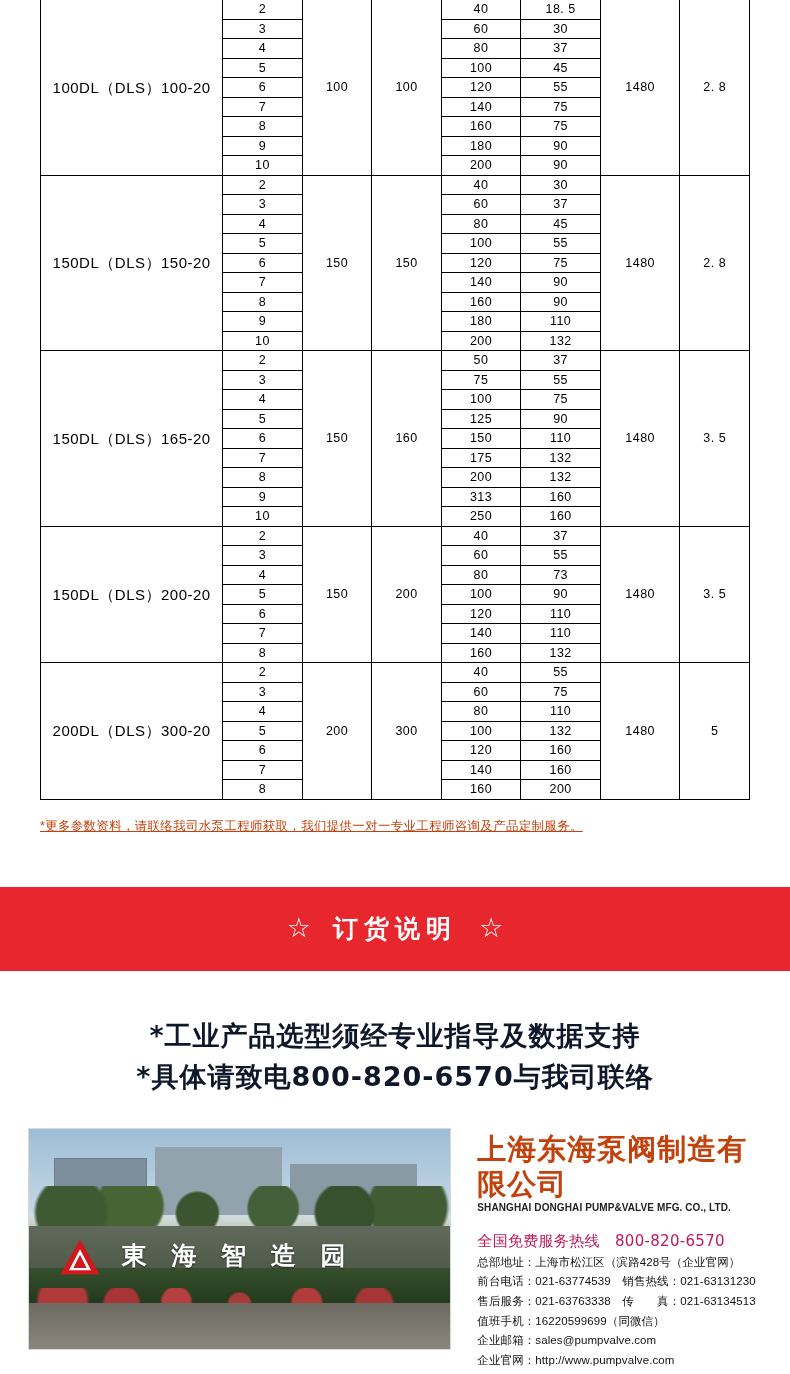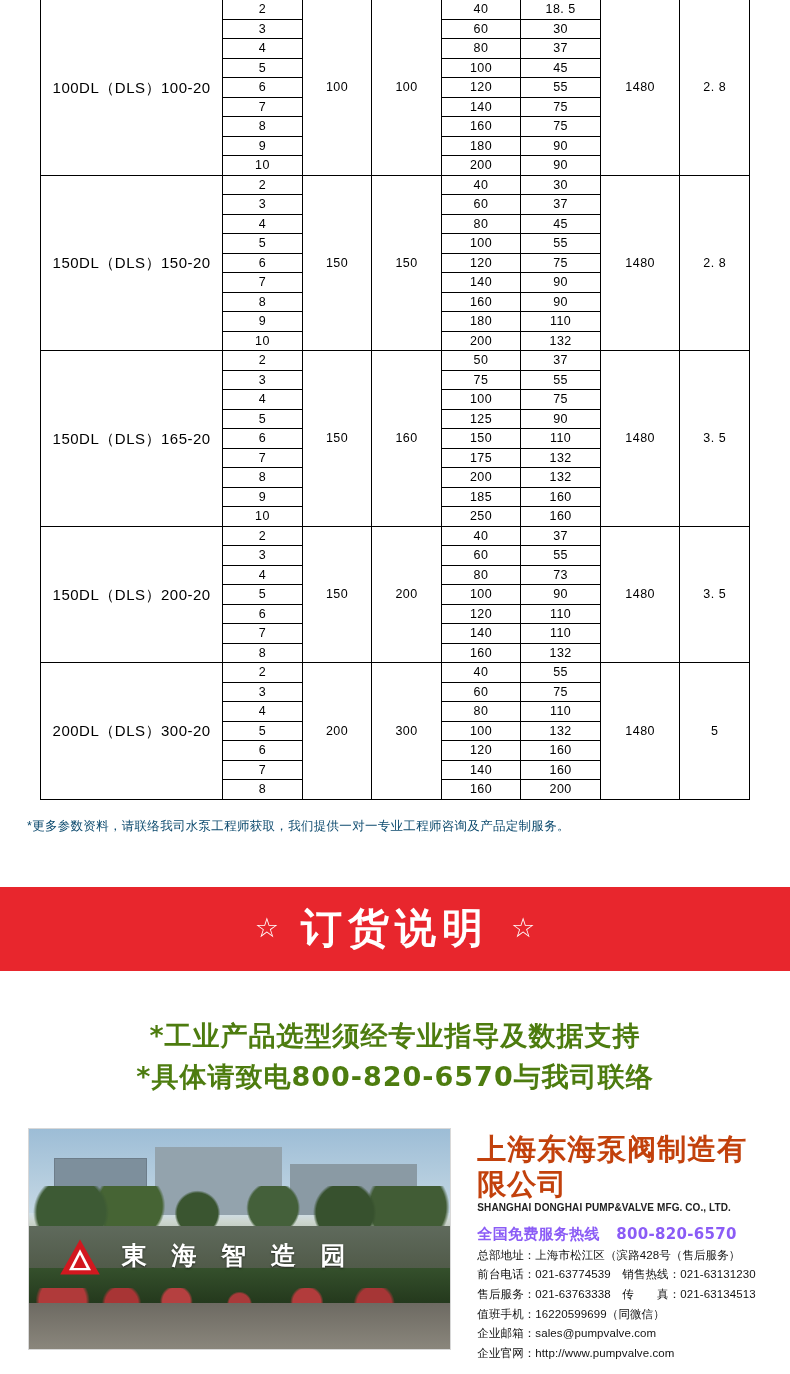--- a/index.html
+++ b/index.html
@@ -40,56 +40,57 @@
   td.c5{width:78px;}
   td.c6{width:78px;}
   td.c7{width:78px;}
   td.c8{width:68px;}
   .group-top td{border-top:1.6px solid #000;}
   .grp-sep{border-top:1.6px solid #000 !important;}
   table.spec tr:first-child td{border-top:none;}
 
   
   .note{
-    padding:18px 40px 0 27px;
+    padding:18px 40px 0 40px;
     font-size:12.5px;
-    color:#0c4a6e;
+    color:#c2410c;
     letter-spacing:0.3px;
+    text-decoration:underline;
   }
 
   
   .banner{
     margin-top:52px;
     background:#e8262d;
     height:84px;
     display:flex;
     align-items:center;
     justify-content:center;
   }
   .banner-inner{
     display:flex;
     align-items:center;
     gap:22px;
     color:#fff;
   }
   .banner-star{font-size:27px;line-height:1;}
   .banner-text{
-    font-size:41px;
+    font-size:25px;
     font-weight:bold;
     letter-spacing:6px;
     font-family:"DejaVu Sans","Liberation Sans",sans-serif;
   }
 
   
   .headlines{
     text-align:center;
     padding:44px 0 6px 0;
   }
   .headline{
-    color:#4d7c0f;
+    color:#0f172a;
     font-size:27px;
     font-weight:bold;
     letter-spacing:1px;
     line-height:1.55;
     font-family:"DejaVu Sans","Liberation Sans",sans-serif;
   }
 
   
   .footer{
     display:flex;
@@ -148,21 +149,21 @@
   .company{width:305px;padding-top:4px;}
   .company .cn-name{
     color:#c2410c;font-size:29px;font-weight:bold;letter-spacing:1px;
     line-height:1.2;
     font-family:"DejaVu Sans","Liberation Sans",sans-serif;
   }
   .company .en-name{
     color:#222;font-size:10px;font-weight:bold;letter-spacing:.1px;
   }
   .company .hotline{
-    color:#8b5cf6;font-size:15px;font-weight:bold;margin-top:12px;letter-spacing:.3px;
+    color:#be185d;font-size:15px;font-weight:normal;margin-top:19px;letter-spacing:.3px;
     font-family:"DejaVu Sans","Liberation Sans",sans-serif;
   }
   .company .line{
     color:#111;font-size:11.5px;margin-top:3px;letter-spacing:.1px;line-height:1.45;
   }
 </style>
 </head>
 <body>
 
 <div class="page">
@@ -305,21 +306,21 @@
             <td class="c5">175</td>
             <td class="c6">132</td>
           </tr>
           <tr>
             <td class="stage">8</td>
             <td class="c5">200</td>
             <td class="c6">132</td>
           </tr>
           <tr>
             <td class="stage">9</td>
-            <td class="c5">185</td>
+            <td class="c5">313</td>
             <td class="c6">160</td>
           </tr>
           <tr>
             <td class="stage">10</td>
             <td class="c5">250</td>
             <td class="c6">160</td>
           </tr>
           <tr class="group-top">
             <td class="model grp-sep" rowspan="7">150DL（DLS）200-20</td>
             <td class="stage">2</td>
@@ -440,21 +441,21 @@
     </div>
 
     <div class="company">
       <div class="cn-name">上海东海泵阀制造有限公司</div>
       <div class="en-name">SHANGHAI DONGHAI PUMP&amp;VALVE MFG. CO., LTD.</div>
       <div class="hotline">
         <span>全国免费服务热线</span>
         &nbsp;
         <span>800-820-6570</span>
       </div>
-      <div class="line">总部地址：上海市松江区（滨路428号（售后服务）</div>
+      <div class="line">总部地址：上海市松江区（滨路428号（企业官网）</div>
       <div class="line">前台电话：021-63774539　销售热线：021-63131230</div>
       <div class="line">售后服务：021-63763338　传　　真：021-63134513</div>
       <div class="line">值班手机：16220599699（同微信）</div>
       <div class="line">企业邮箱：sales@pumpvalve.com</div>
       <div class="line">企业官网：http://www.pumpvalve.com</div>
     </div>
 
   </div>
 </div>
 

